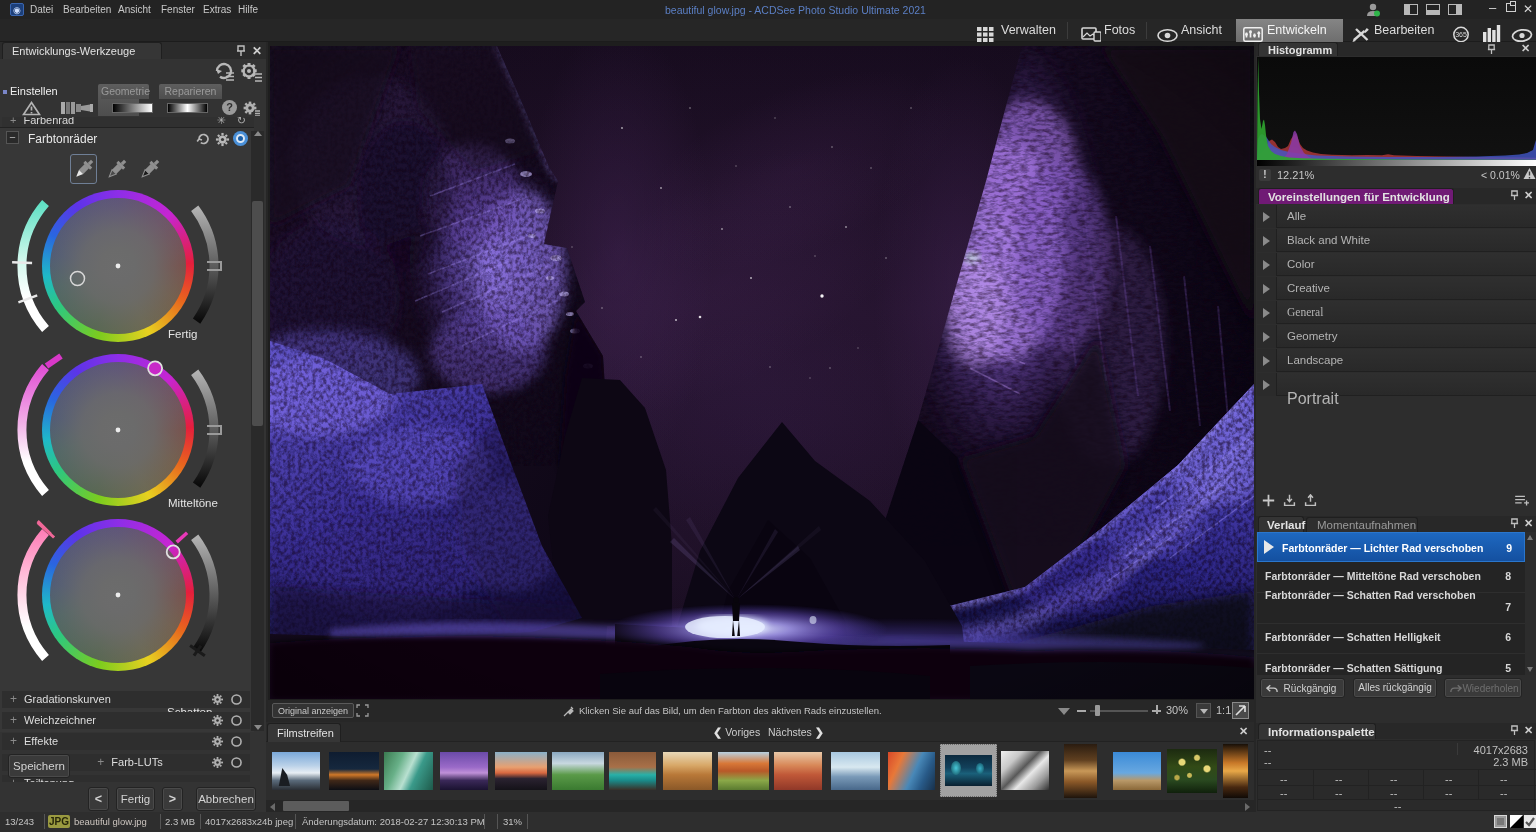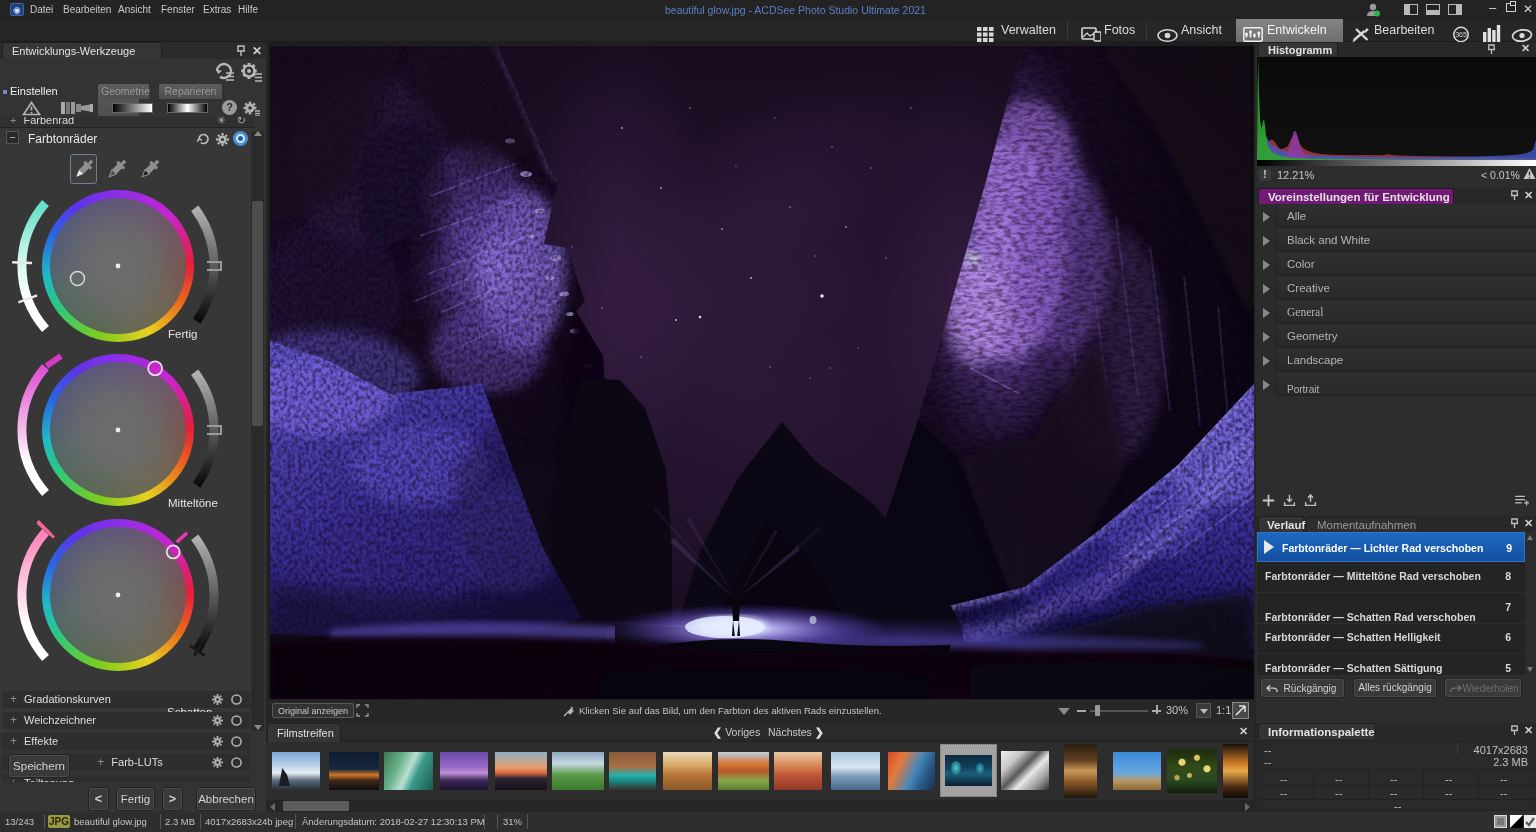--- a/index.html
+++ b/index.html
@@ -845,21 +845,21 @@
     <div style="position:absolute; left:1px; top:283px; width:279px; height:23px; background:linear-gradient(#2f2f2f,#292929); border-bottom:1px solid #202020;">
       <div style="position:absolute; left:0; top:0; width:20px; height:23px; background:#2b2b2b; border-right:1px solid #202020;">
           <div style="margin:7px 0 0 6px; width:0; height:0; border-top:5px solid transparent; border-bottom:5px solid transparent; border-left:7px solid #8a8a8a;"></div>
         </div>
       <div style="position:absolute; left:30px; top:5px; color:#b4b4b4; font-size:11.5px;">Geometry</div>
     </div>
     <div style="position:absolute; left:1px; top:331px; width:279px; height:23px; background:linear-gradient(#2f2f2f,#292929); border-bottom:1px solid #202020;">
       <div style="position:absolute; left:0; top:0; width:20px; height:23px; background:#2b2b2b; border-right:1px solid #202020;">
           <div style="margin:7px 0 0 6px; width:0; height:0; border-top:5px solid transparent; border-bottom:5px solid transparent; border-left:7px solid #8a8a8a;"></div>
         </div>
-      <div style="position:absolute; left:30px; top:11px; color:#b4b4b4; font-size:10px;">Portrait</div>
+      <div style="position:absolute; left:30px; top:17px; color:#b4b4b4; font-size:16px;">Portrait</div>
     </div>
 
     <svg style="position:absolute; left:6px; top:452px;" width="13" height="13" viewBox="0 0 16 16">
         <path d="M8,1 V15 M1,8 H15" stroke="#c8c8c8" stroke-width="2.2"></path>
       </svg>
     <svg style="position:absolute; left:27px; top:452px;" width="13" height="13" viewBox="0 0 16 16">
         <path d="M8,1 V9 M5,6 L8,9.5 L11,6" stroke="#c0c0c0" stroke-width="1.8" fill="none"></path>
         <path d="M2,10 V14 H14 V10" stroke="#c0c0c0" stroke-width="1.8" fill="none"></path>
       </svg>
     <svg style="position:absolute; left:48px; top:452px;" width="13" height="13" viewBox="0 0 16 16">
@@ -881,21 +881,21 @@
 
     <div style="position:absolute; left:1px; top:490px; width:268px; height:143px; background:#242424;">
       <div style="position:absolute; left:0; top:0; width:268px; height:30px; background:linear-gradient(#1e68c0,#1450a0); border:1px solid #2a76cc; color:#fff;">
         <div style="position:absolute; left:6px; top:7px; width:0; height:0; border-top:7px solid transparent; border-bottom:7px solid transparent; border-left:10px solid #e8e8e8;"></div>
         <div style="position:absolute; left:24px; top:9px; font-size:10.5px; font-weight:bold;">Farbtonräder — Lichter Rad verschoben</div>
         <div style="position:absolute; right:12px; top:9px; font-size:10.5px; font-weight:bold;">9</div>
       </div>
       <div style="position:absolute; left:8px; top:38px; color:#d8d8d8; font-size:10.5px; font-weight:bold;">Farbtonräder — Mitteltöne Rad verschoben</div>
       <div style="position:absolute; right:14px; top:38px; color:#d8d8d8; font-size:10.5px; font-weight:bold;">8</div>
       <div style="position:absolute; left:0; top:60px; width:268px; height:1px; background:#2e2e2e;"></div>
-      <div style="position:absolute; left:8px; top:79px; color:#d8d8d8; font-size:10.5px; font-weight:bold;">Farbtonräder — Schatten Rad verschoben</div>
+      <div style="position:absolute; left:8px; top:57px; color:#d8d8d8; font-size:10.5px; font-weight:bold;">Farbtonräder — Schatten Rad verschoben</div>
       <div style="position:absolute; right:14px; top:69px; color:#d8d8d8; font-size:10.5px; font-weight:bold;">7</div>
       <div style="position:absolute; left:0; top:91px; width:268px; height:1px; background:#2e2e2e;"></div>
       <div style="position:absolute; left:8px; top:99px; color:#d8d8d8; font-size:10.5px; font-weight:bold;">Farbtonräder — Schatten Helligkeit</div>
       <div style="position:absolute; right:14px; top:99px; color:#d8d8d8; font-size:10.5px; font-weight:bold;">6</div>
       <div style="position:absolute; left:0; top:121px; width:268px; height:1px; background:#2e2e2e;"></div>
       <div style="position:absolute; left:8px; top:130px; color:#d8d8d8; font-size:10.5px; font-weight:bold;">Farbtonräder — Schatten Sättigung</div>
       <div style="position:absolute; right:14px; top:130px; color:#d8d8d8; font-size:10.5px; font-weight:bold;">5</div>
     </div>
     <div style="position:absolute; left:269px; top:490px; width:11px; height:143px; background:#2c2c2c;">
       <div style="position:absolute; left:2px; top:3px; width:0; height:0; border-left:3.5px solid transparent; border-right:3.5px solid transparent; border-bottom:5px solid #7a7a7a;"></div>

